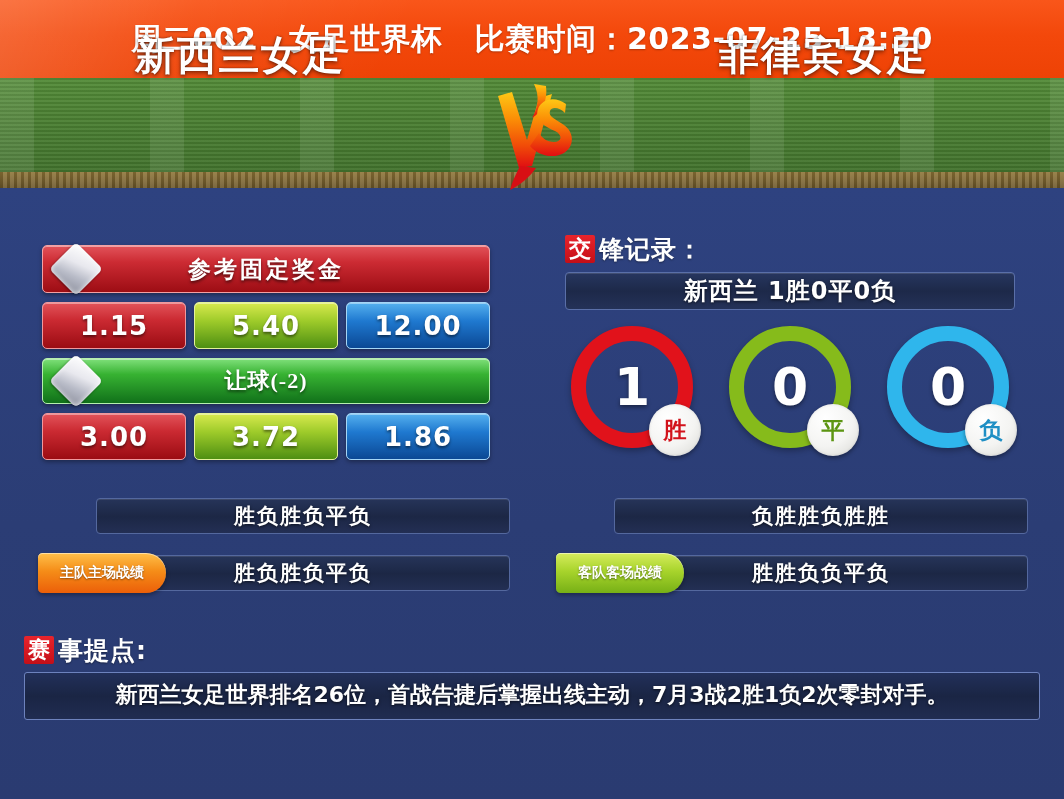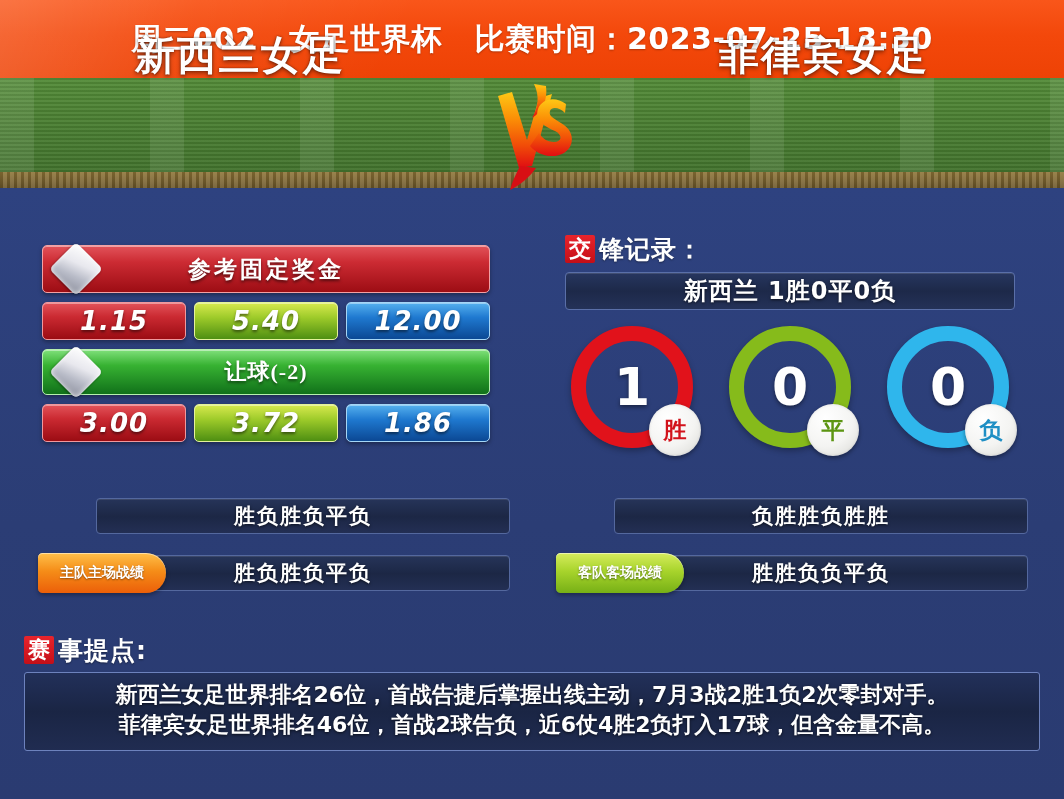--- a/index.html
+++ b/index.html
@@ -63,23 +63,23 @@
   .odds-title span{ color:#fff; font-size:23px; font-weight:bold; letter-spacing:3px;
     text-shadow:0 2px 3px rgba(0,0,0,.55); font-family:"DejaVu Sans",sans-serif; }
   .gem{
     position:absolute; left:14px; top:50%; width:38px; height:38px; margin-top:-19px;
     background:linear-gradient(160deg,#ffffff 0%,#e8e8ee 38%,#b9bcc8 65%,#8d909e 100%);
     transform:rotate(45deg); border-radius:5px;
     box-shadow:0 1px 3px rgba(0,0,0,.45), inset 0 0 5px rgba(255,255,255,.9);
   }
   .odds-row{ display:flex; gap:8px; margin-top:9px; }
   .odd{
-    flex:1; height:38px; border-radius:5px; display:flex; align-items:center; justify-content:center;
+    flex:1; height:47px; border-radius:5px; display:flex; align-items:center; justify-content:center;
     color:#fff; font-size:26px; font-weight:bold; letter-spacing:1px;
-    text-shadow:0 2px 3px rgba(0,0,0,.5); font-family:"DejaVu Sans",sans-serif;font-style:italic;
+    text-shadow:0 2px 3px rgba(0,0,0,.5); font-family:"DejaVu Sans",sans-serif;
   }
   .odd.red{ background:linear-gradient(180deg,#e2535a 0%,#cb2a32 38%,#9b0c13 100%);
     border:1px solid #f0989d; box-shadow:inset 0 1px 0 rgba(255,255,255,.4),0 2px 4px rgba(0,0,0,.35); }
   .odd.green{ background:linear-gradient(180deg,#d7e94e 0%,#9ecb2a 40%,#4e8f12 100%);
     border:1px solid #e4f29a; box-shadow:inset 0 1px 0 rgba(255,255,255,.45),0 2px 4px rgba(0,0,0,.35); }
   .odd.blue{ background:linear-gradient(180deg,#55b0ee 0%,#1f79d0 40%,#0b4894 100%);
     border:1px solid #a5d6f6; box-shadow:inset 0 1px 0 rgba(255,255,255,.4),0 2px 4px rgba(0,0,0,.35); }
   .handicap{
     position:relative; height:46px; margin-top:9px; border-radius:5px;
     background:linear-gradient(180deg,#7fe07a 0%,#37b232 35%,#11711a 100%);
@@ -281,18 +281,17 @@
       </div>
     </div>
 
     <div class="analysis">
       <div class="analysis-head">
         <span class="redbox">赛</span>
         <span class="sec-rest">事提点:</span>
       </div>
       <div class="analysis-box">
         <div class="analysis-line">新西兰女足世界排名26位，首战告捷后掌握出线主动，7月3战2胜1负2次零封对手。</div>
-        <div class="analysis-line">菲律宾女足世界排名46位，首战2球告负，近6仗4胜2负打入17球，但含金量不高。</div>
       </div>
     </div>
 
   </div>
 </div>
 
 </body></html>

